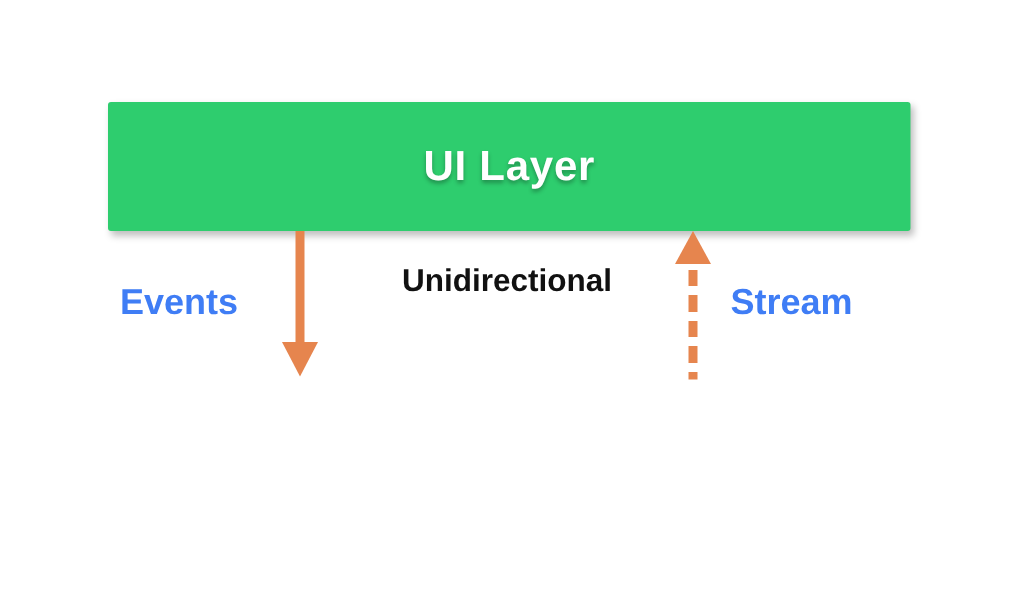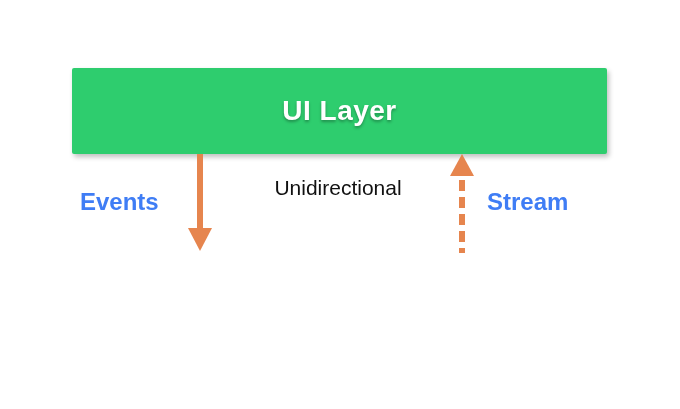--- a/index.html
+++ b/index.html
@@ -43,21 +43,21 @@
   .label-events { left: 80px; }
   .label-stream { left: 487px; }
 
   .flow-label {
     position: absolute;
     left: 238px;
     top: 174px;
     width: 200px;
     text-align: center;
     font-size: 21px;
-    font-weight: normal;
+    font-weight: bold;
     line-height: 28px;
     color: var(--flow-text, #111111);
   }
 
   
   .shaft-solid {
     position: absolute;
     left: 197px; top: 154px;
     width: 6px; height: 76px;
     background: var(--arrow, #E6854E);

